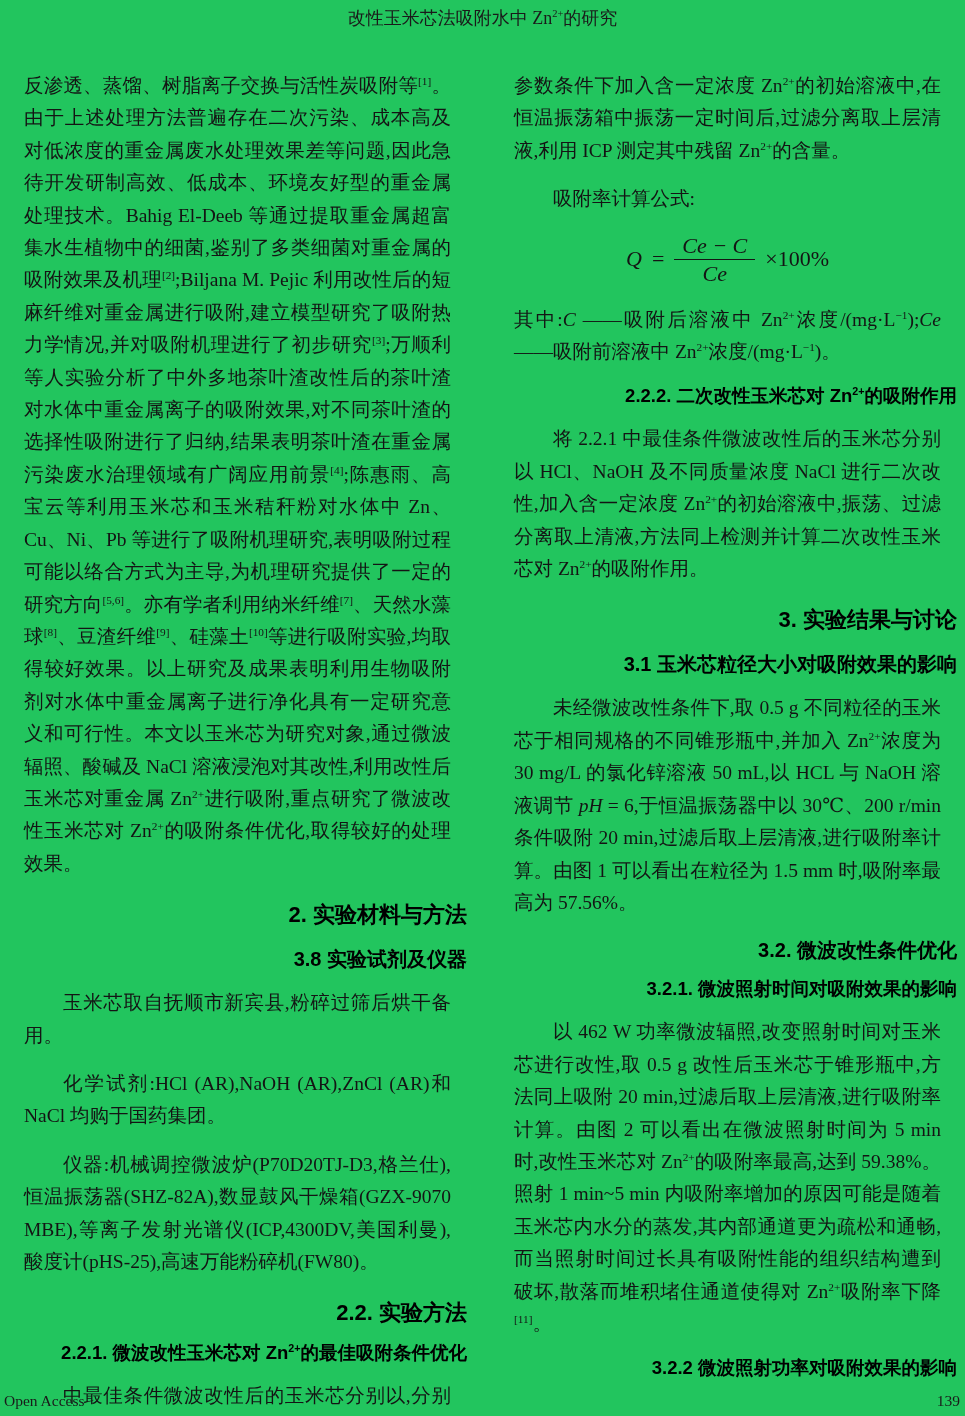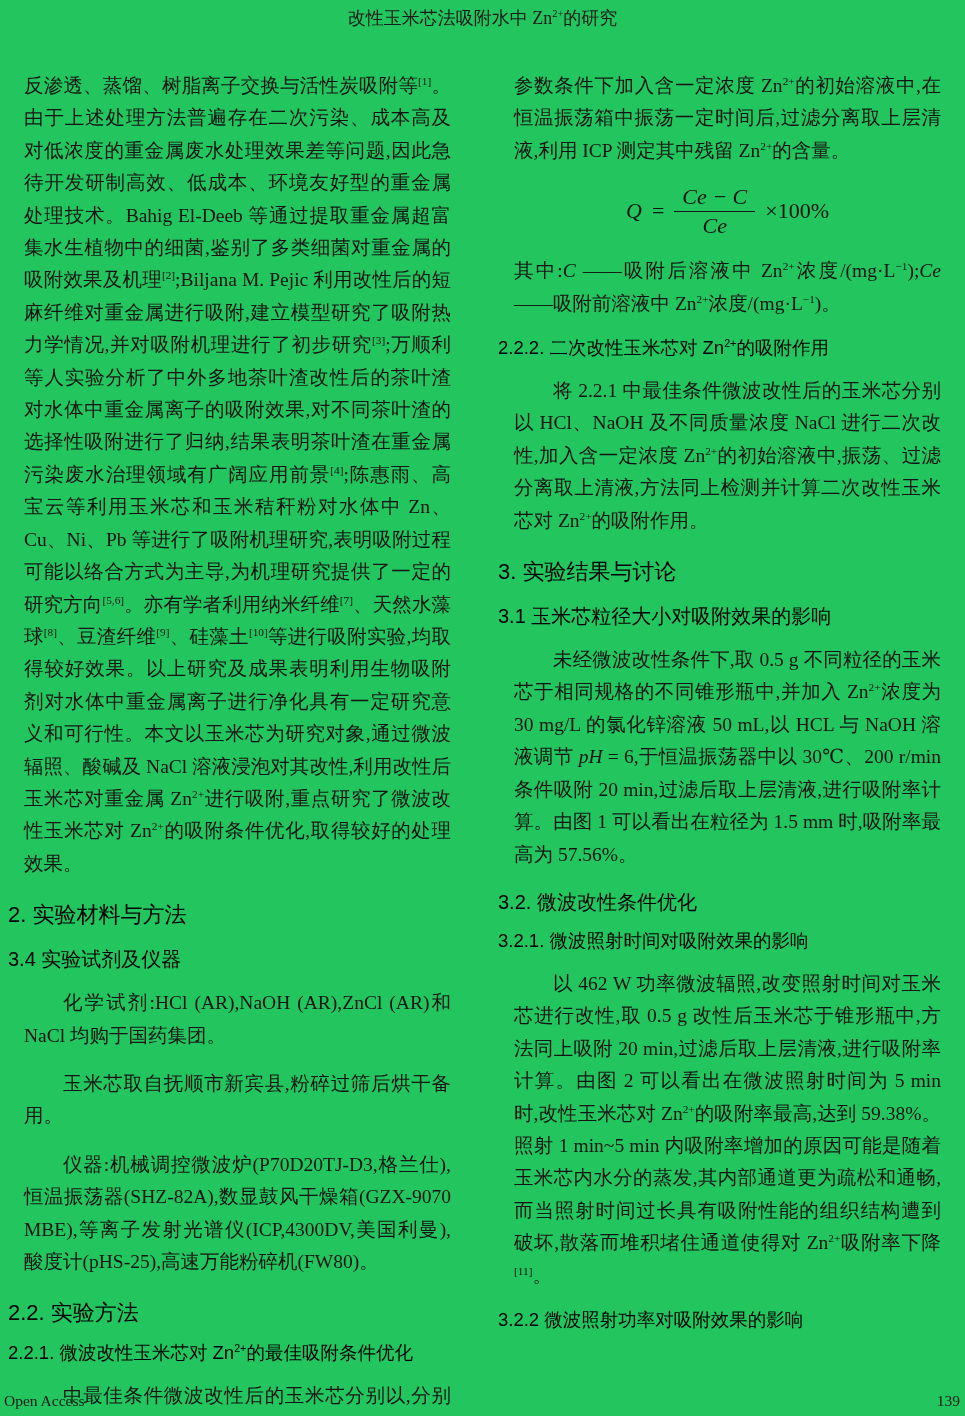--- a/index.html
+++ b/index.html
@@ -27,22 +27,22 @@
     line-height:32.4px;
     text-align:justify;
     color:#141414;
   }
   p.para{margin:16px;}
   p.indent{text-indent:2em;}
   sup{font-size:0.58em;line-height:0;vertical-align:super;}
   i, .it{font-style:italic;}
   .heading{
     font-family:"Liberation Sans","DejaVu Sans",sans-serif;
-    font-weight:normal;
-    text-align:left;
+    font-weight:bold;
+    text-align:right;
     color:#000;
     text-indent:0;
   }
   .h-l1{font-size:22px;line-height:26px;margin:22px 0 14px;}
   .h-l2{font-size:20px;line-height:24px;margin:19px 0 12px;}
   .h-l3{font-size:18.5px;line-height:23px;margin:15px 0 9px;}
   .formula{
     display:flex;justify-content:center;align-items:center;
     gap:10px;
     font-size:22px;
@@ -60,30 +60,31 @@
 </style>
 </head>
 <body>
 
 <div class="page">
   <div class="running-head" id="running-head"><span>改性玉米芯法吸附水中 Zn</span><sup>2+</sup><span>的研究</span></div>
   <div class="body-cols">
     <div class="col" id="col-left">
         <p class="para"><span>反渗透、蒸馏、树脂离子交换与活性炭吸附等</span><sup>[1]</sup><span>。由于上述处理方法普遍存在二次污染、成本高及对低浓度的重金属废水处理效果差等问题,因此急待开发研制高效、低成本、环境友好型的重金属处理技术。Bahig El-Deeb 等通过提取重金属超富集水生植物中的细菌,鉴别了多类细菌对重金属的吸附效果及机理</span><sup>[2]</sup><span>;Biljana M. Pejic 利用改性后的短麻纤维对重金属进行吸附,建立模型研究了吸附热力学情况,并对吸附机理进行了初步研究</span><sup>[3]</sup><span>;万顺利等人实验分析了中外多地茶叶渣改性后的茶叶渣对水体中重金属离子的吸附效果,对不同茶叶渣的选择性吸附进行了归纳,结果表明茶叶渣在重金属污染废水治理领域有广阔应用前景</span><sup>[4]</sup><span>;陈惠雨、高宝云等利用玉米芯和玉米秸秆粉对水体中 Zn、Cu、Ni、Pb 等进行了吸附机理研究,表明吸附过程可能以络合方式为主导,为机理研究提供了一定的研究方向</span><sup>[5,6]</sup><span>。亦有学者利用纳米纤维</span><sup>[7]</sup><span>、天然水藻球</span><sup>[8]</sup><span>、豆渣纤维</span><sup>[9]</sup><span>、硅藻土</span><sup>[10]</sup><span>等进行吸附实验,均取得较好效果。以上研究及成果表明利用生物吸附剂对水体中重金属离子进行净化具有一定研究意义和可行性。本文以玉米芯为研究对象,通过微波辐照、酸碱及 NaCl 溶液浸泡对其改性,利用改性后玉米芯对重金属 Zn</span><sup>2+</sup><span>进行吸附,重点研究了微波改性玉米芯对 Zn</span><sup>2+</sup><span>的吸附条件优化,取得较好的处理效果。</span></p>
         <div class="heading h-l1"><span>2. 实验材料与方法</span></div>
-        <div class="heading h-l2"><span>3.4 实验试剂及仪器</span></div>
+        <div class="heading h-l2"><span>3.8 实验试剂及仪器</span></div>
+        <p class="para indent"><span>玉米芯取自抚顺市新宾县,粉碎过筛后烘干备用。</span></p>
         <p class="para indent"><span>化学试剂:HCl (AR),NaOH (AR),ZnCl (AR)和 NaCl 均购于国药集团。</span></p>
-        <p class="para indent"><span>玉米芯取自抚顺市新宾县,粉碎过筛后烘干备用。</span></p>
         <p class="para indent"><span>仪器:机械调控微波炉(P70D20TJ-D3,格兰仕),恒温振荡器(SHZ-82A),数显鼓风干燥箱(GZX-9070 MBE),等离子发射光谱仪(ICP,4300DV,美国利曼),酸度计(pHS-25),高速万能粉碎机(FW80)。</span></p>
         <div class="heading h-l1"><span>2.2. 实验方法</span></div>
         <div class="heading h-l3"><span>2.2.1. 微波改性玉米芯对 Zn</span><sup>2+</sup><span>的最佳吸附条件优化</span></div>
         <p class="para indent"><span>中最佳条件微波改性后的玉米芯分别以,分别以不同功率微波、辐照不同时间对其进行改性,在不同</span></p>
       </div>
     <div class="col" id="col-right">
         <p class="para"><span>参数条件下加入含一定浓度 Zn</span><sup>2+</sup><span>的初始溶液中,在恒温振荡箱中振荡一定时间后,过滤分离取上层清液,利用 ICP 测定其中残留 Zn</span><sup>2+</sup><span>的含量。</span></p>
+        <p class="para indent"><span>吸附率计算公式:</span></p>
         <div class="formula">
           <span class="it">Q</span>
           <span>=</span>
           <span class="frac">
             <span class="num it">Ce − C</span>
             <span class="den it">Ce</span>
           </span>
           <span class="suffix">×100%</span>
         </div>
         <p class="para"><span>其中:</span><i>C</i><span> ——吸附后溶液中 Zn</span><sup>2+</sup><span>浓度/(mg·L</span><sup>−1</sup><span>);</span><i>Ce</i><span> ——吸附前溶液中 Zn</span><sup>2+</sup><span>浓度/(mg·L</span><sup>−1</sup><span>)。</span></p>

